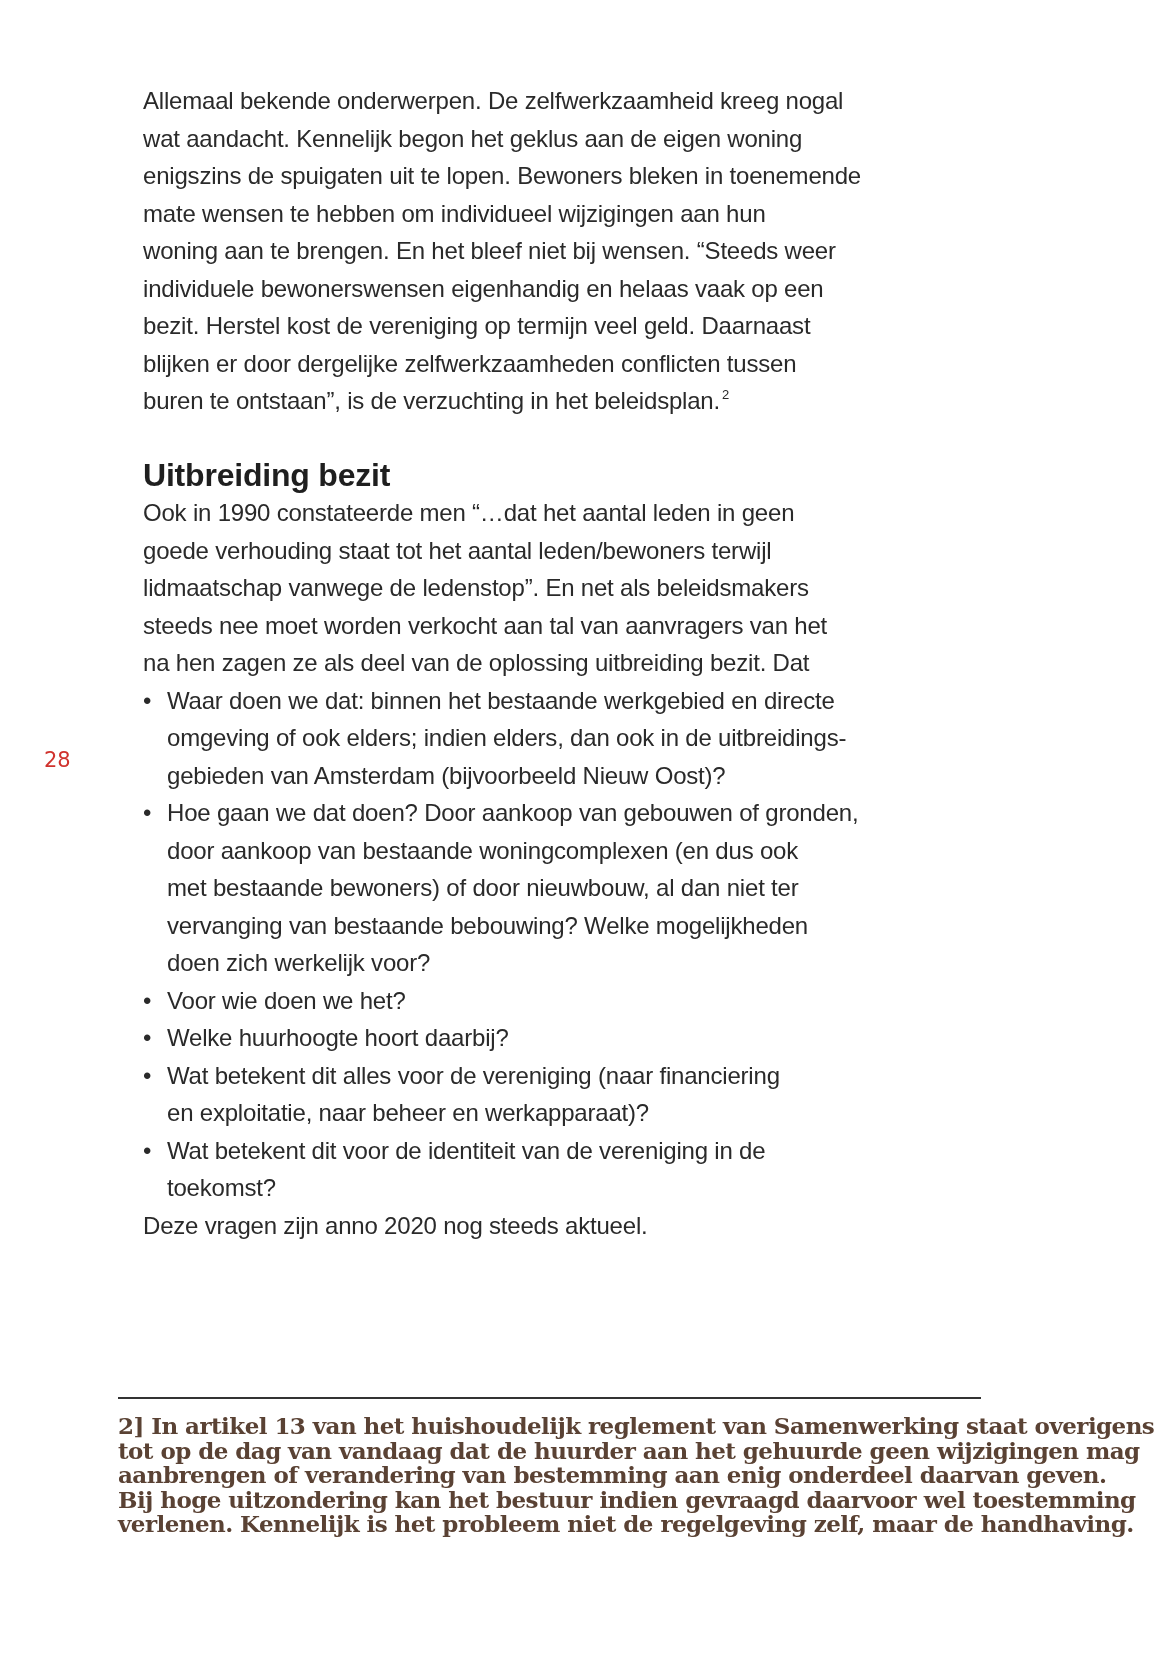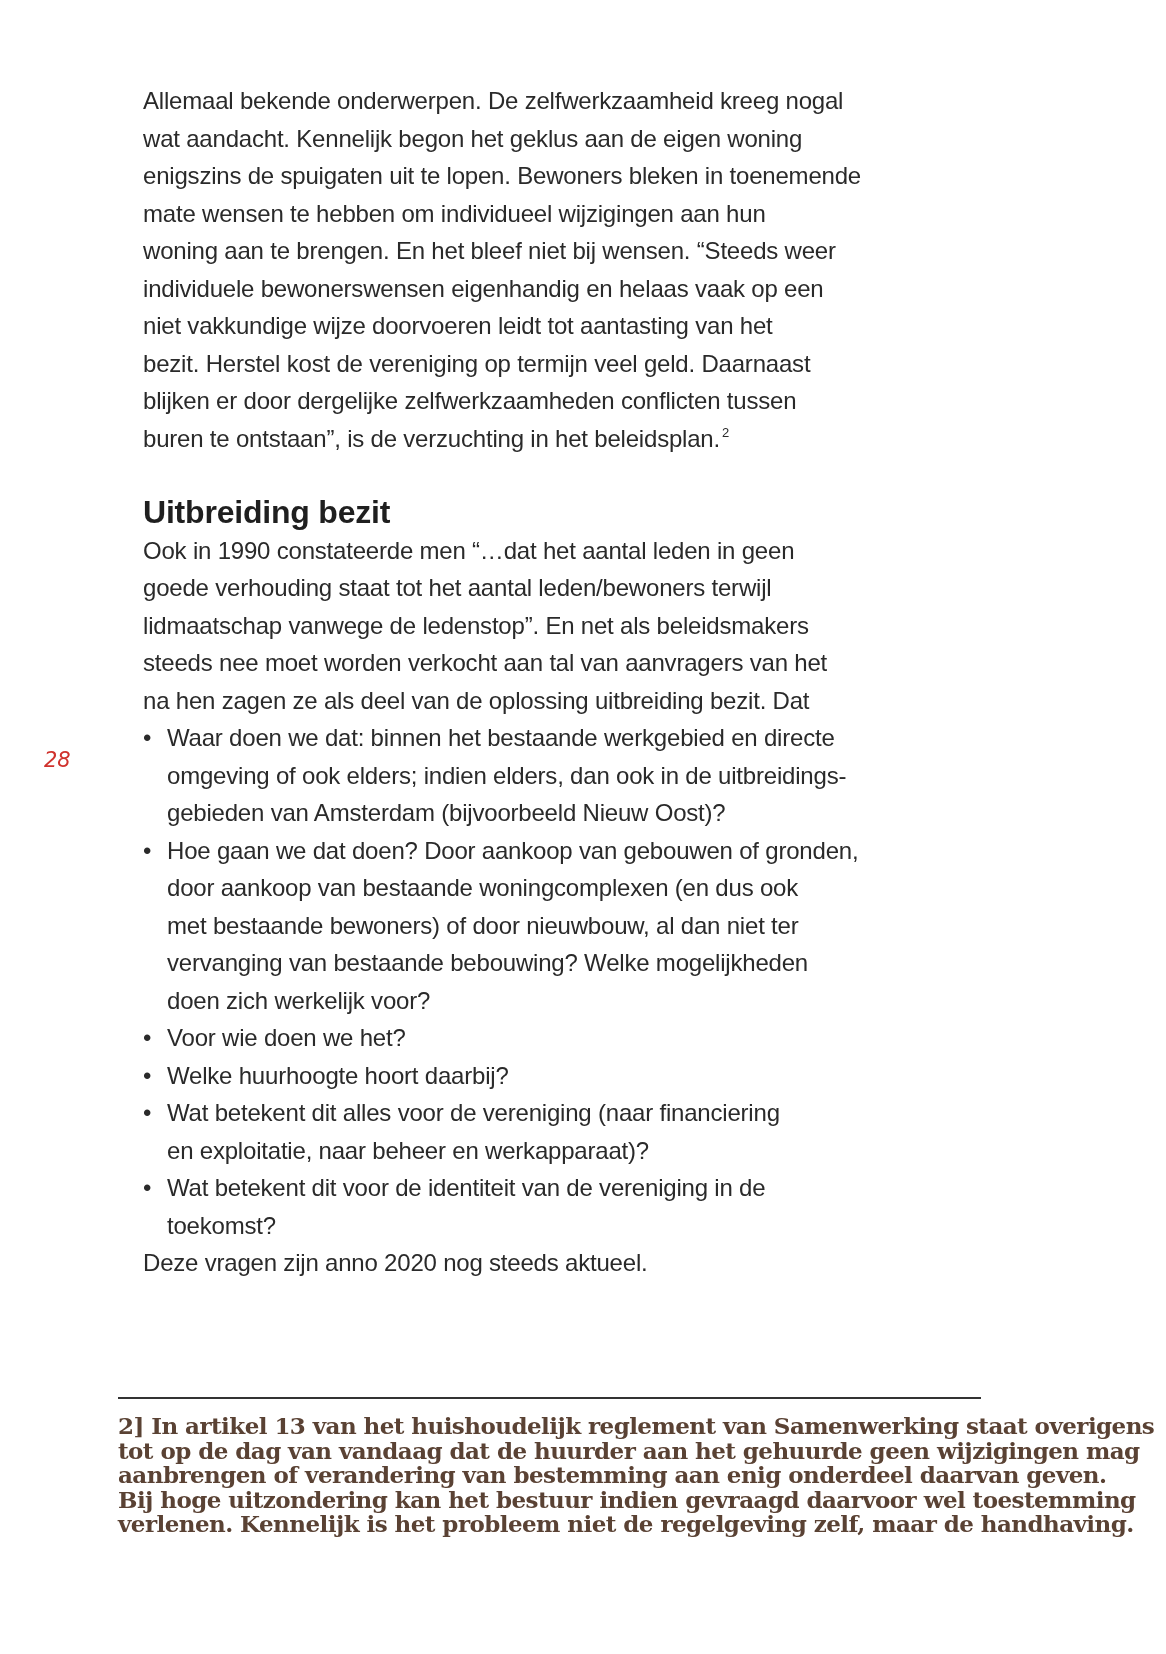--- a/index.html
+++ b/index.html
@@ -12,21 +12,21 @@
     }
     .para { margin: 0; }
     .line { display: block; white-space: nowrap; }
     .sup { font-size: 13px; vertical-align: 10px; line-height: 0; margin-left: 2px; }
     .heading { margin: 0; margin-top: 37px; font-weight: bold; font-size: 32px; color: #1f1f1f; }
     ul.bullets { list-style: none; margin: 0; padding: 0; }
     ul.bullets li { position: relative; padding-left: 24px; }
     ul.bullets li .bullet { position: absolute; left: 0; top: 0; }
     .page-number {
       position: absolute; left: 44px; top: 748px;
-      font-family: "DejaVu Sans", sans-serif; font-size: 21px; color: #d0322d; font-style: italic;
+      font-family: "DejaVu Sans", sans-serif; font-size: 21px; color: #d0322d;
     }
     .footnote-rule {
       position: absolute; left: 118px; top: 1397px; width: 863px; height: 2px; background: #333;
     }
     .footnote {
       position: absolute; left: 118px; top: 1414px; width: 880px;
       font-family: "DejaVu Serif", serif; font-size: 23px; line-height: 24.5px;
       font-weight: bold; color: #5a4234; letter-spacing: -0.55px;
     }
   </style>
@@ -38,21 +38,20 @@
   <div class="page-number">28</div>
 
   <div class="body-text">
     <p class="para">
       <span class="line">Allemaal bekende onderwerpen. De zelfwerkzaamheid kreeg nogal</span>
       <span class="line">wat aandacht. Kennelijk begon het geklus aan de eigen woning</span>
       <span class="line">enigszins de spuigaten uit te lopen. Bewoners bleken in toenemende</span>
       <span class="line">mate wensen te hebben om individueel wijzigingen aan hun</span>
       <span class="line">woning aan te brengen. En het bleef niet bij wensen. “Steeds weer</span>
       <span class="line">individuele bewonerswensen eigenhandig en helaas vaak op een</span>
-      <span class="line">niet vakkundige wijze doorvoeren leidt tot aantasting van het</span>
       <span class="line">bezit. Herstel kost de vereniging op termijn veel geld. Daarnaast</span>
       <span class="line">blijken er door dergelijke zelfwerkzaamheden conflicten tussen</span>
       <span class="line"><span>buren te ontstaan”, is de verzuchting in het beleidsplan.</span><sup class="sup">2</sup></span>
     </p>
 
     <h2 class="heading">Uitbreiding bezit</h2>
 
     <p class="para">
       <span class="line">Ook in 1990 constateerde men “…dat het aantal leden in geen</span>
       <span class="line">goede verhouding staat tot het aantal leden/bewoners terwijl</span>

